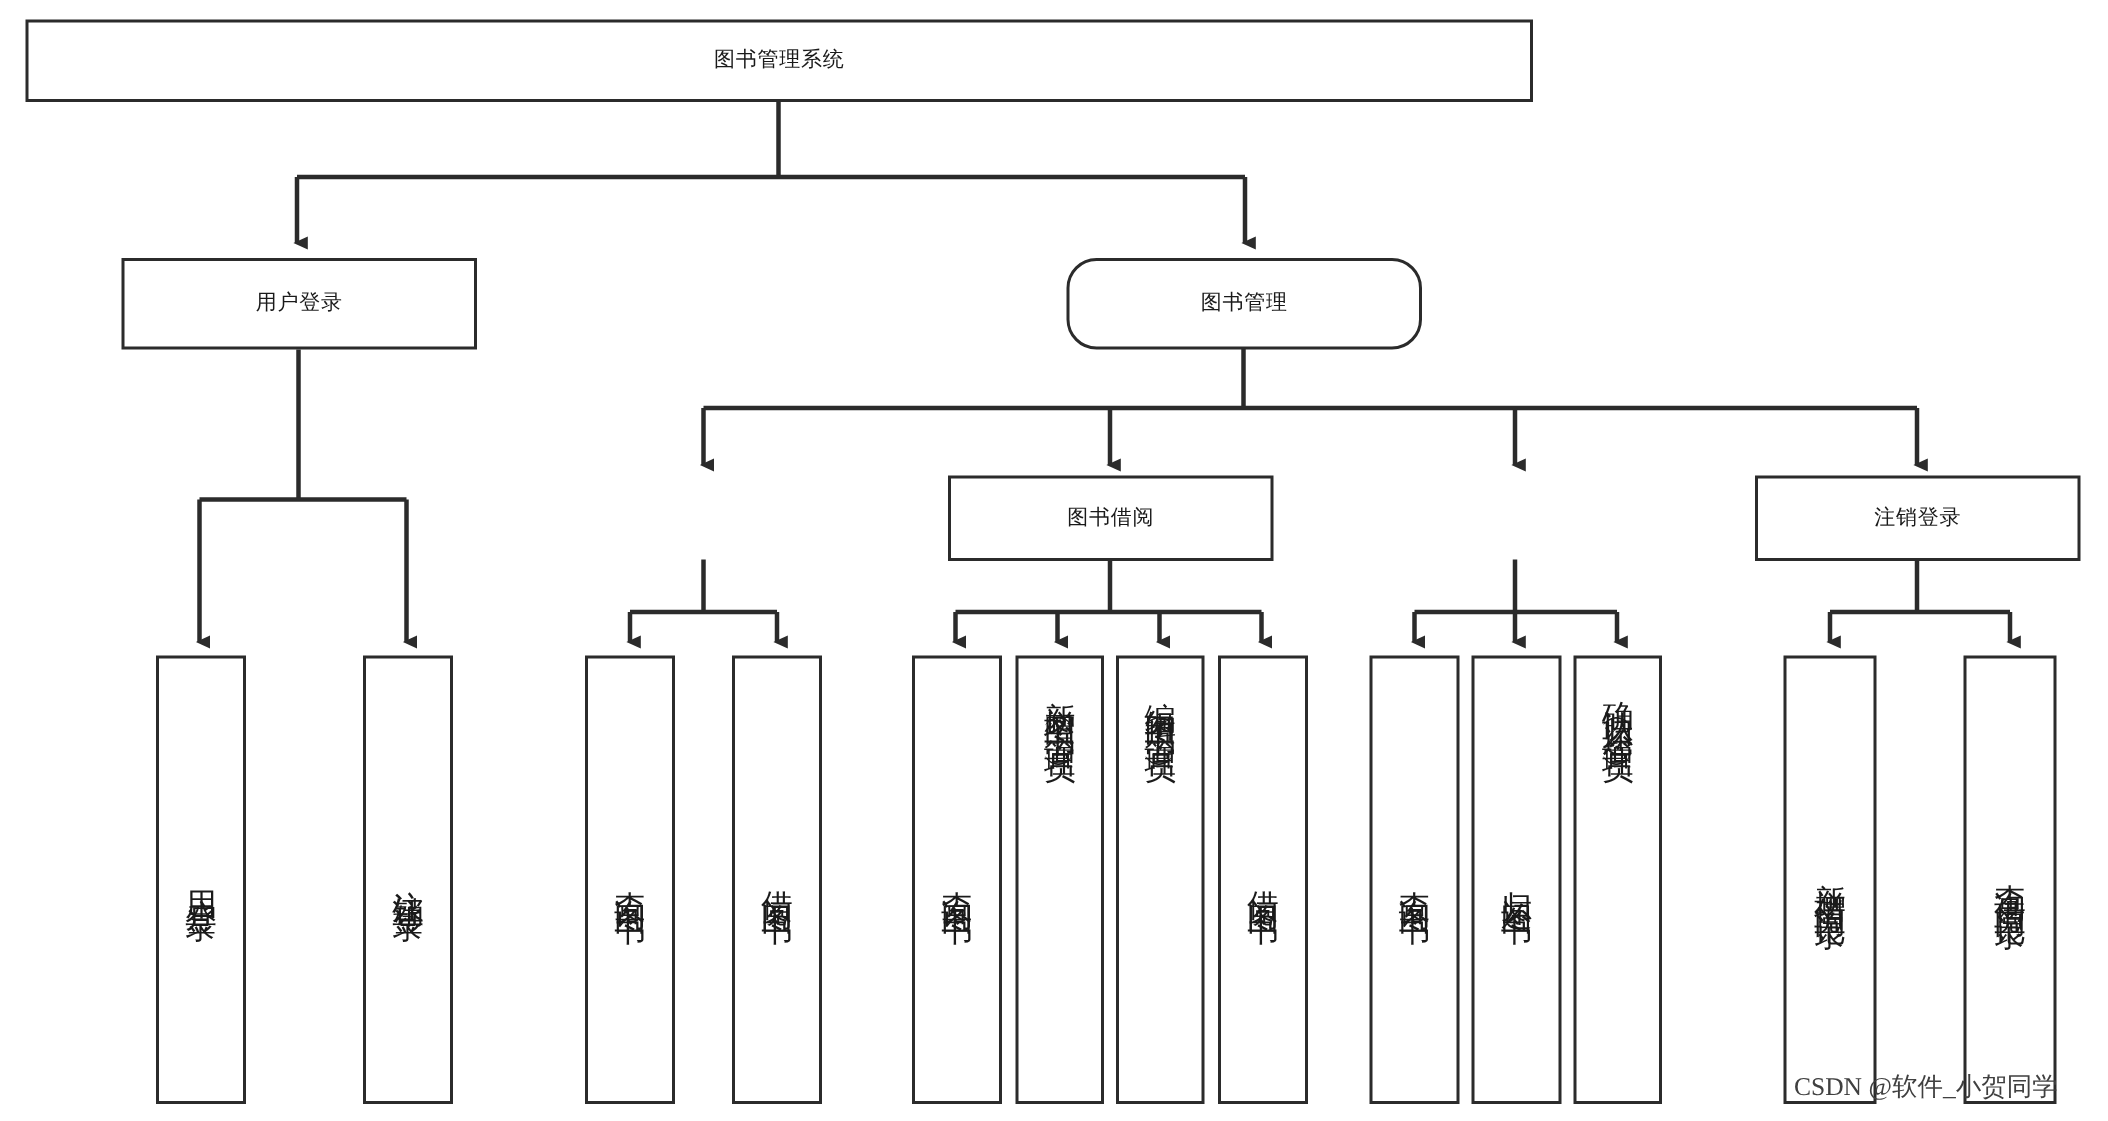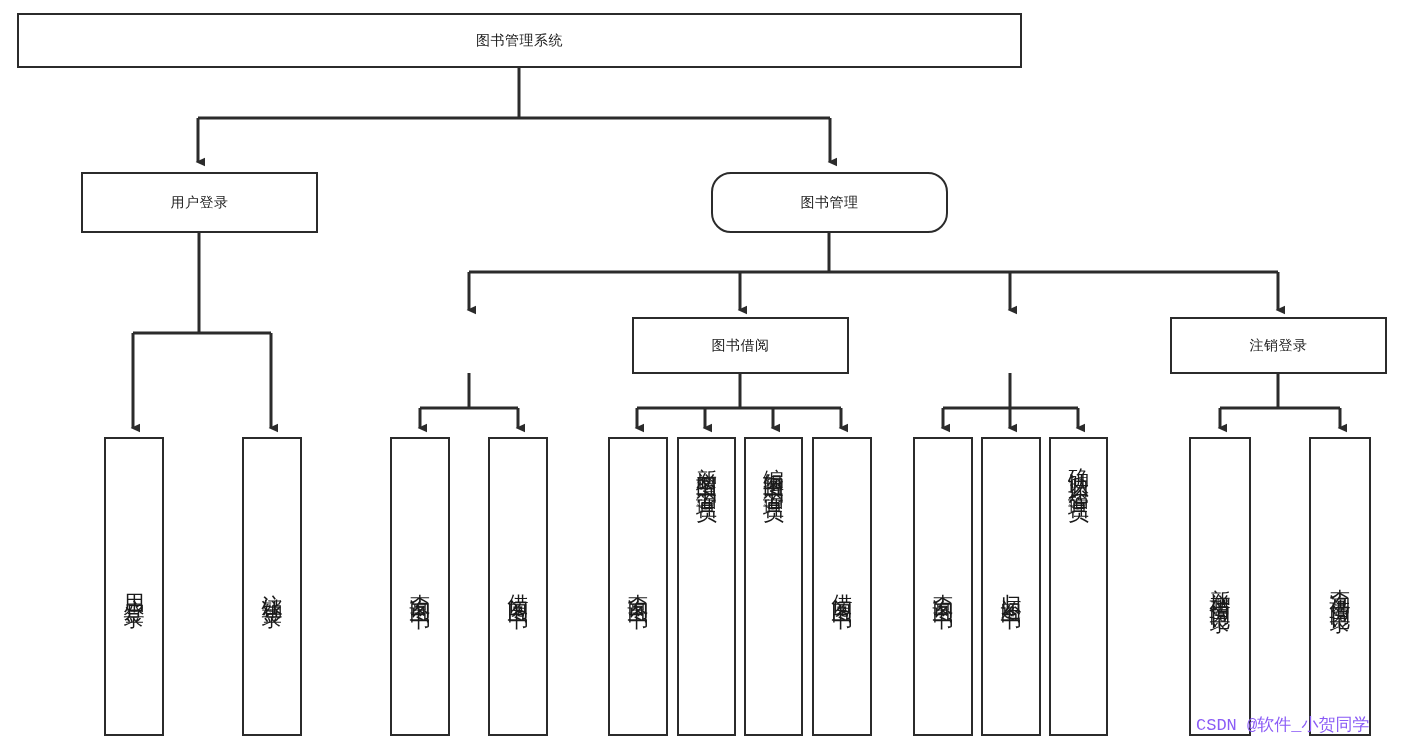--- a/index.html
+++ b/index.html
@@ -52,24 +52,24 @@
   }
   .node.leaf.short {
     align-items: center;
     padding-top: 0;
   }
   .watermark {
     position: absolute;
     left: 1196px;
     top: 713px;
     font-size: 17px;
-    color: #8b5cf6;
+    color: #404040;
     white-space: nowrap;
     z-index: 3;
-    font-family: Liberation Mono, monospace;
+    font-family: Liberation Serif, serif;
   }
 </style>
 </head>
 <body>
 
 <div id="stage">
 
   <svg id="wires" viewBox="0 0 1405 747">
     <defs>
       <marker id="arrow" markerWidth="10" markerHeight="10" refX="5" refY="7.2" orient="auto" markerUnits="userSpaceOnUse">

